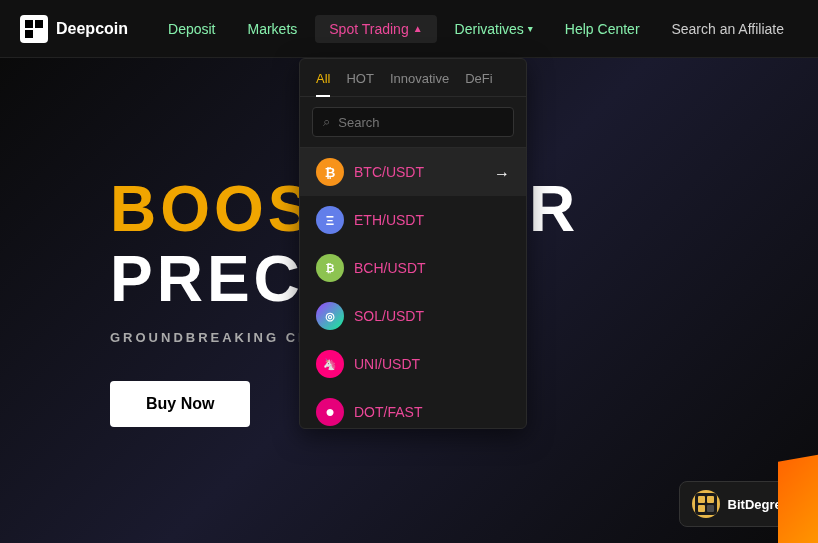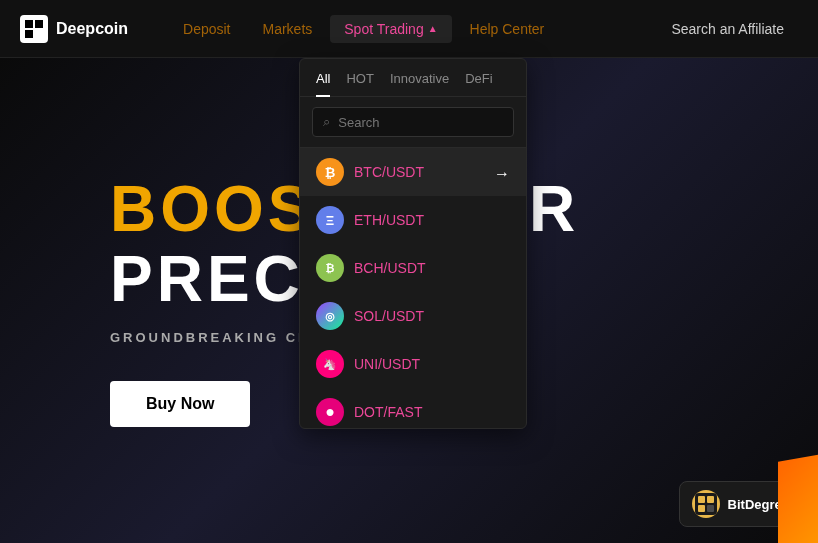--- a/index.html
+++ b/index.html
@@ -21,21 +21,21 @@
       padding: 0 20px;
       position: relative;
       z-index: 100;
       border-bottom: 1px solid #222;
     }
 
     .logo-area {
       display: flex;
       align-items: center;
       gap: 8px;
-      margin-right: 41px;
+      margin-right: 26px;
     }
 
     .logo-icon {
       width: 28px;
       height: 28px;
       background: #fff;
       border-radius: 4px;
       display: flex;
       align-items: center;
       justify-content: center;
@@ -48,21 +48,21 @@
     }
 
     .nav-items {
       display: flex;
       align-items: center;
       gap: 4px;
       flex: 1;
     }
 
     .nav-item {
-      color: #a16207;
+      color: #86efac;
       font-size: 14px;
       padding: 6px 14px;
       cursor: pointer;
       border-radius: 4px;
       display: flex;
       align-items: center;
       gap: 4px;
       white-space: nowrap;
     }
 
@@ -107,21 +107,21 @@
 
     .dropdown-tab {
       color: #888;
       font-size: 13px;
       padding-bottom: 10px;
       cursor: pointer;
       position: relative;
     }
 
     .dropdown-tab.active {
-      color: #ffffff;
+      color: #eab308;
     }
 
     .dropdown-tab.active::after {
       content: '';
       position: absolute;
       bottom: -1px;
       left: 0;
       right: 0;
       height: 2px;
       background: #fff;
@@ -300,20 +300,24 @@
       <span>Deposit</span>
     </div>
     <div class="nav-item">
       <span>Markets</span>
     </div>
     <div class="nav-item active">
       <span>Spot Trading</span>
       <span class="caret">▲</span>
     </div>
     <div class="nav-item">
+      <span>Derivatives</span>
+      <span class="caret">▾</span>
+    </div>
+    <div class="nav-item">
       <span>Help Center</span>
     </div>
   </div>
 
   <div class="nav-affiliate">
     <span>Search an Affiliate</span>
   </div>
 </nav>
 
 <div class="hero">

